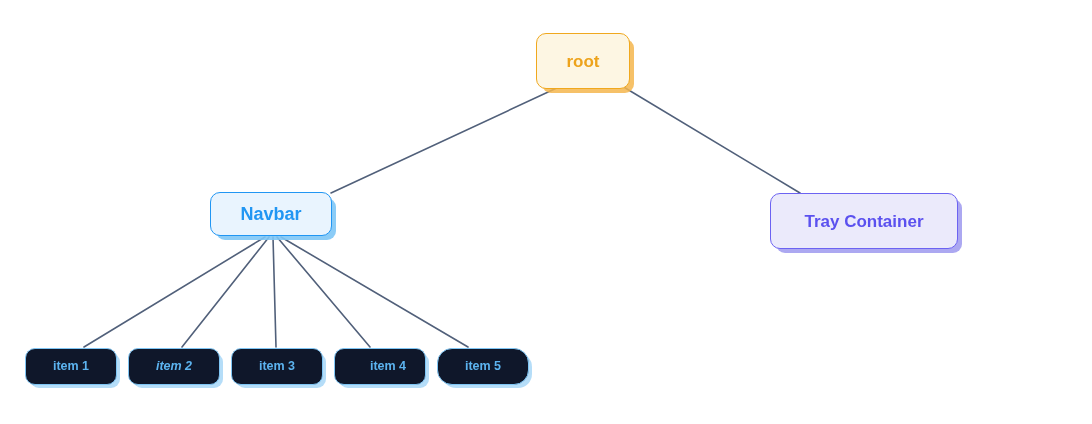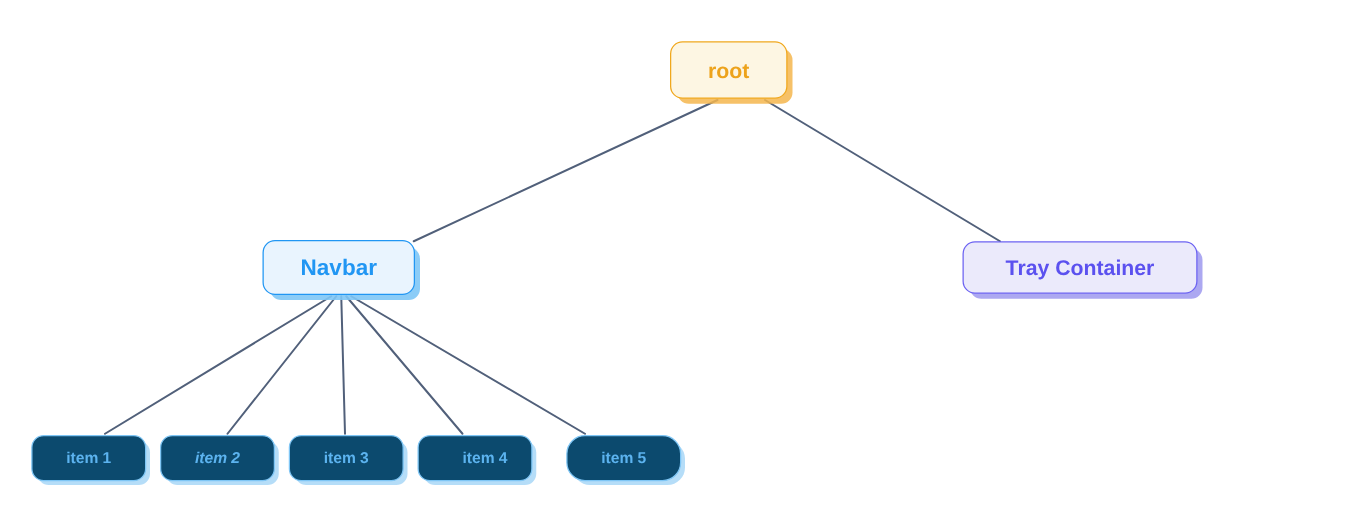--- a/index.html
+++ b/index.html
@@ -41,21 +41,21 @@
   .node-label {
     font-weight: bold;
     line-height: 1;
   }
 
   
   .node-root {
     left: 536px;
     top: 33px;
     width: 94px;
-    height: 46px;
+    height: 56px;
     background: #fdf6e3;
     border-color: #f0a81e;
     border-width: 1.6px;
     box-shadow: 5px 5px 0 -1px rgba(244,182,77,0.85);
   }
   .node-root .node-label {
     color: #eda31c;
     font-size: 17px;
   }
 
@@ -74,50 +74,50 @@
   .node-navbar .node-label {
     color: #2196f3;
     font-size: 18px;
   }
 
   
   .node-tray {
     left: 770px;
     top: 193px;
     width: 188px;
-    height: 42px;
+    height: 56px;
     background: #ebeafb;
     border-color: #6c63f2;
     border-width: 1.7px;
     box-shadow: 5px 5px 0 -1px rgba(163,158,240,0.9);
   }
   .node-tray .node-label {
     color: #5b51ef;
     font-size: 17px;
   }
 
   
   .node-item {
     top: 348px;
     width: 92px;
     height: 37px;
-    background: #0c4a6e;
+    background: #0f172a;
     border-color: #7fc6f5;
     border-width: 1.5px;
     box-shadow: 4px 4px 0 -1px rgba(168,215,247,0.85);
   }
   .node-item .node-label {
     color: #5cb3ef;
     font-size: 12.5px;
   }
   .item-pos-0 { left: 25px; }
   .item-pos-1 { left: 128px; font-style: italic; }
   .item-pos-2 { left: 231px; }
   .item-pos-3 { left: 334px; padding-left: 16px; }
-  .item-pos-4 { left: 453px; border-radius: 15px; }
+  .item-pos-4 { left: 437px; border-radius: 15px; }
 </style>
 </head>
 <body>
 
 <div id="canvas">
 
   <svg id="edge-layer" viewBox="0 0 1092 424" xmlns="http://www.w3.org/2000/svg">
       <line x1="574" y1="80" x2="331" y2="193" stroke="#51607a" stroke-width="1.6" stroke-linecap="round"></line>
       <line x1="612" y1="80" x2="800" y2="193" stroke="#51607a" stroke-width="1.6" stroke-linecap="round"></line>
       <line x1="265" y1="237" x2="84" y2="347" stroke="#51607a" stroke-width="1.6" stroke-linecap="round"></line>

